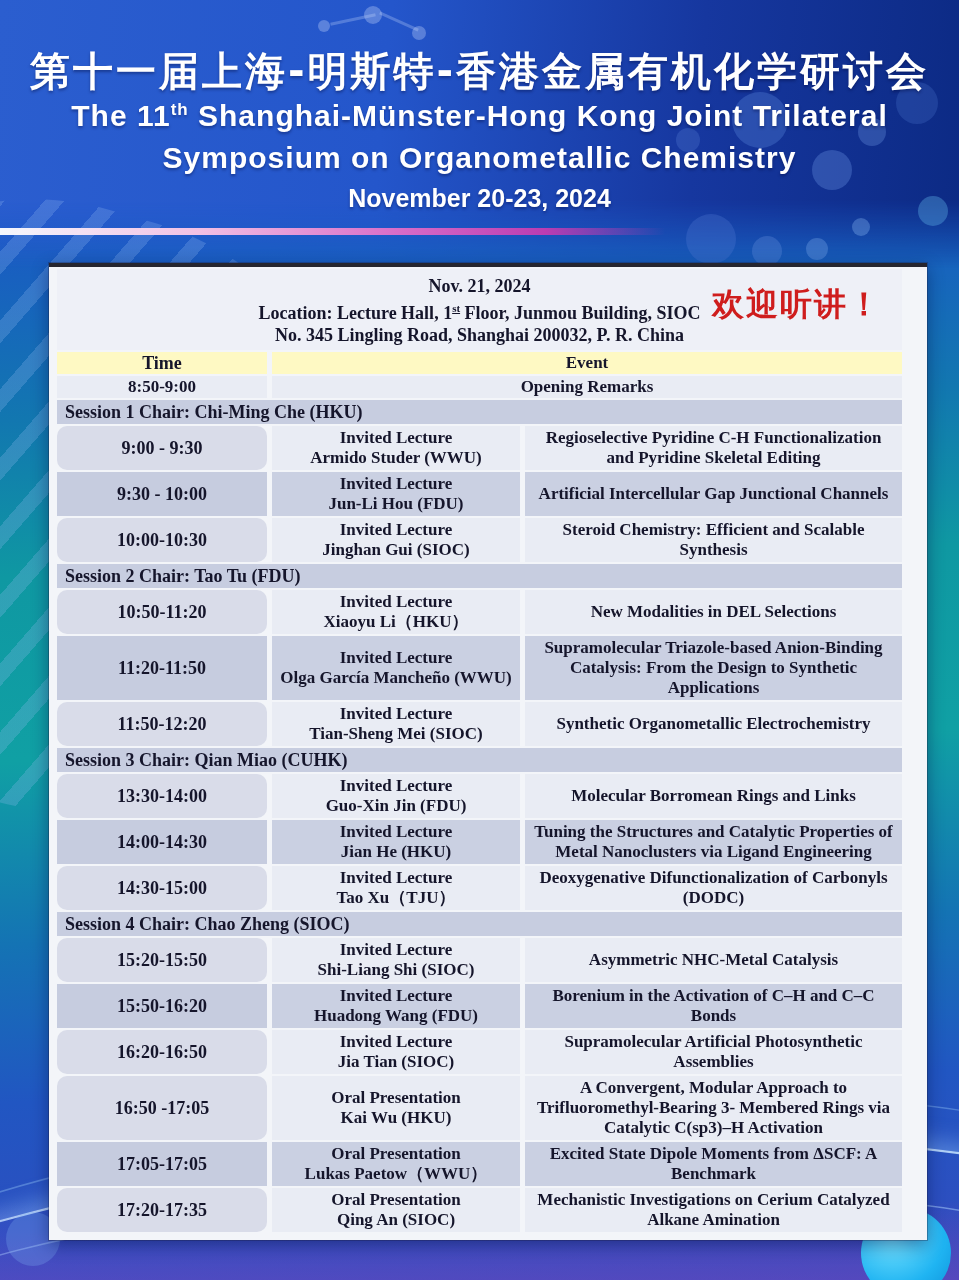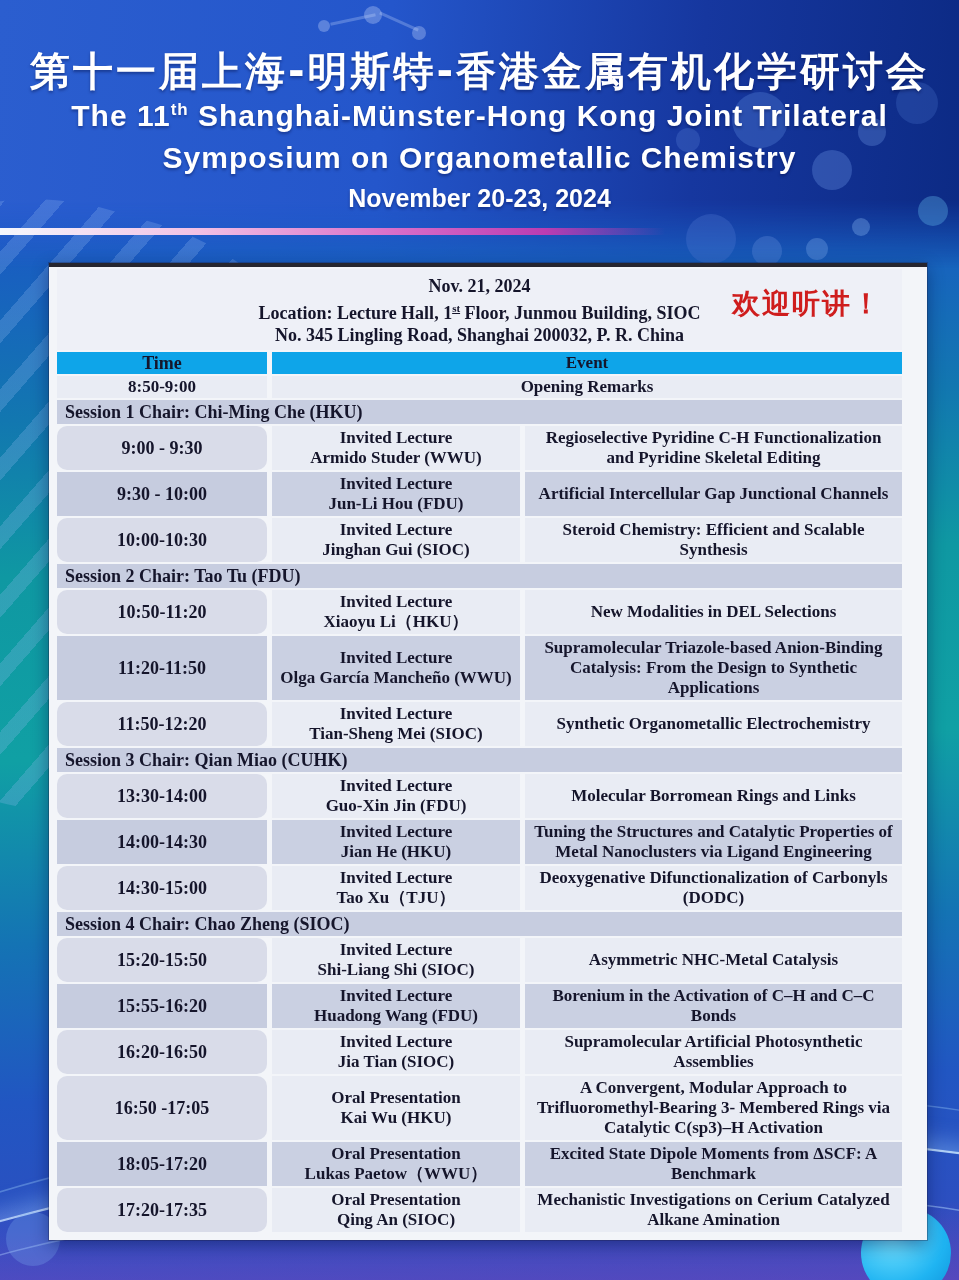--- a/index.html
+++ b/index.html
@@ -44,30 +44,30 @@
   .pink-line{position:absolute;top:228px;left:0;width:665px;height:7px;z-index:3;
     background:linear-gradient(90deg,rgba(255,255,255,.95) 0%,#f2c0e4 30%,#d86cc8 60%,#bb3cb2 82%,rgba(187,60,178,0) 100%);}
   .t-prog{position:absolute;top:216px;left:0;width:100%;font-size:27px;font-weight:bold;letter-spacing:3px;z-index:4;text-shadow:0 2px 3px rgba(0,10,60,.45);}
   
   .card{position:absolute;left:49px;top:263px;width:845px;z-index:5;background:#f3f5f9;
     padding:0 25px 8px 8px;border-top:4px solid #26262f;
     box-shadow:0 0 0 1px rgba(25,25,55,.3),0 5px 16px rgba(0,15,70,.45);}
   .thead{position:relative;background:#eef0f7;color:#15152b;text-align:center;
     padding:6px 0 4px 0;margin-top:2px;font-weight:bold;font-size:18px;line-height:22px;}
   .thead sup{font-size:11px;text-decoration:underline;}
-  .welcome{position:absolute;right:20px;top:24px;color:#cf1d1d;font-size:28px;font-weight:bold;letter-spacing:2px;
+  .welcome{position:absolute;right:20px;top:24px;color:#cf1d1d;font-size:32px;font-weight:bold;letter-spacing:2px;
     font-family:"DejaVu Sans","Liberation Sans",sans-serif;}
   .trow{display:flex;gap:5px;margin-top:2px;color:#15152b;}
   .cell{display:flex;flex-direction:column;justify-content:center;font-weight:bold;
     font-size:17px;line-height:20px;padding:2px 6px;box-sizing:border-box;text-align:center;}
   .cell.time{flex:0 0 210px;font-size:18px;background:#d9dce9;}
   .cell.mid{flex:0 0 248px;}
   .cell.title{flex:1 1 auto;}
   .cell.span{flex:1 1 auto;}
-  .colhead .cell{background:#0ea5e9;min-height:20px;padding:1px 6px;}
+  .colhead .cell{background:#fef9c3;min-height:20px;padding:1px 6px;}
   .opening .cell{background:#e9ecf4;min-height:20px;padding:1px 6px;}
   .opening .cell.time{background:#e9ecf4;font-size:17px;}
   .session .cell{flex:1 1 auto;background:#c7cde0;text-align:left;min-height:22px;padding:1px 8px;font-size:18px;line-height:22px;}
   .talk .cell{min-height:44px;}
   .talk.light .cell{background:#e9ecf4;}
   .talk.dark .cell{background:#cad0e2;}
   .talk.light .cell.time{background:#d9dce9;border-radius:10px;}
   .talk.dark .cell.time{background:#c6ccdf;}
   .kind,.spk{display:block;}
 </style>
@@ -214,21 +214,21 @@
         </div>
         <div class="trow talk light">
           <div class="cell time">15:20-15:50</div>
           <div class="cell mid">
             <div class="kind">Invited Lecture</div>
             <div class="spk">Shi-Liang Shi (SIOC)</div>
           </div>
           <div class="cell title">Asymmetric NHC-Metal Catalysis</div>
         </div>
         <div class="trow talk dark">
-          <div class="cell time">15:55-16:20</div>
+          <div class="cell time">15:50-16:20</div>
           <div class="cell mid">
             <div class="kind">Invited Lecture</div>
             <div class="spk">Huadong Wang (FDU)</div>
           </div>
           <div class="cell title">Borenium in the Activation of C–H and C–C Bonds</div>
         </div>
         <div class="trow talk light">
           <div class="cell time">16:20-16:50</div>
           <div class="cell mid">
             <div class="kind">Invited Lecture</div>
@@ -238,21 +238,21 @@
         </div>
         <div class="trow talk light">
           <div class="cell time">16:50 -17:05</div>
           <div class="cell mid">
             <div class="kind">Oral Presentation</div>
             <div class="spk">Kai Wu (HKU)</div>
           </div>
           <div class="cell title">A Convergent, Modular Approach to Trifluoromethyl-Bearing 3- Membered Rings via Catalytic C(sp3)–H Activation</div>
         </div>
         <div class="trow talk dark">
-          <div class="cell time">18:05-17:20</div>
+          <div class="cell time">17:05-17:05</div>
           <div class="cell mid">
             <div class="kind">Oral Presentation</div>
             <div class="spk">Lukas Paetow（WWU）</div>
           </div>
           <div class="cell title">Excited State Dipole Moments from ΔSCF: A Benchmark</div>
         </div>
         <div class="trow talk light">
           <div class="cell time">17:20-17:35</div>
           <div class="cell mid">
             <div class="kind">Oral Presentation</div>

